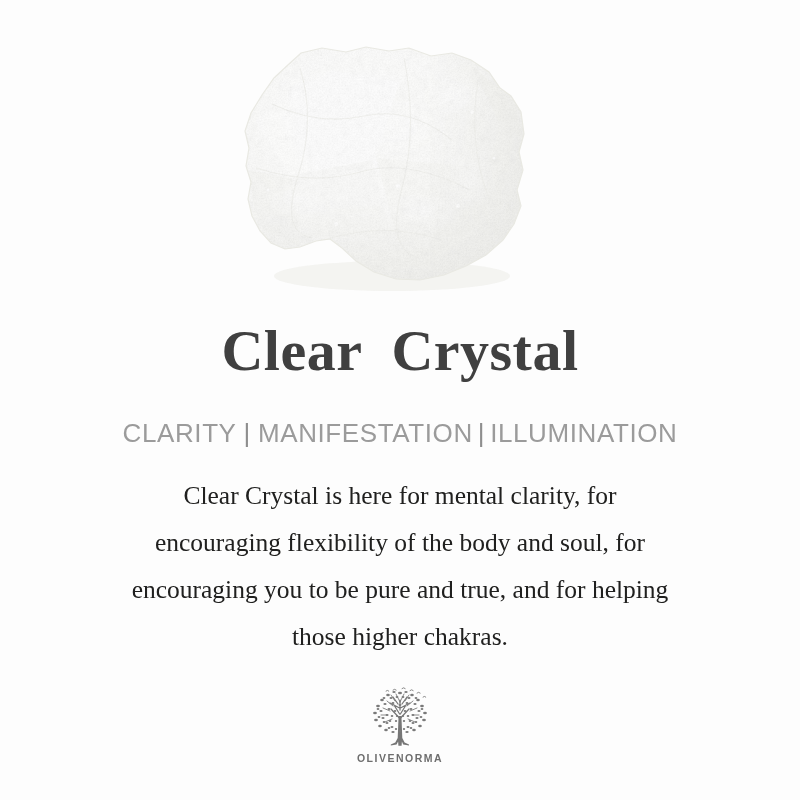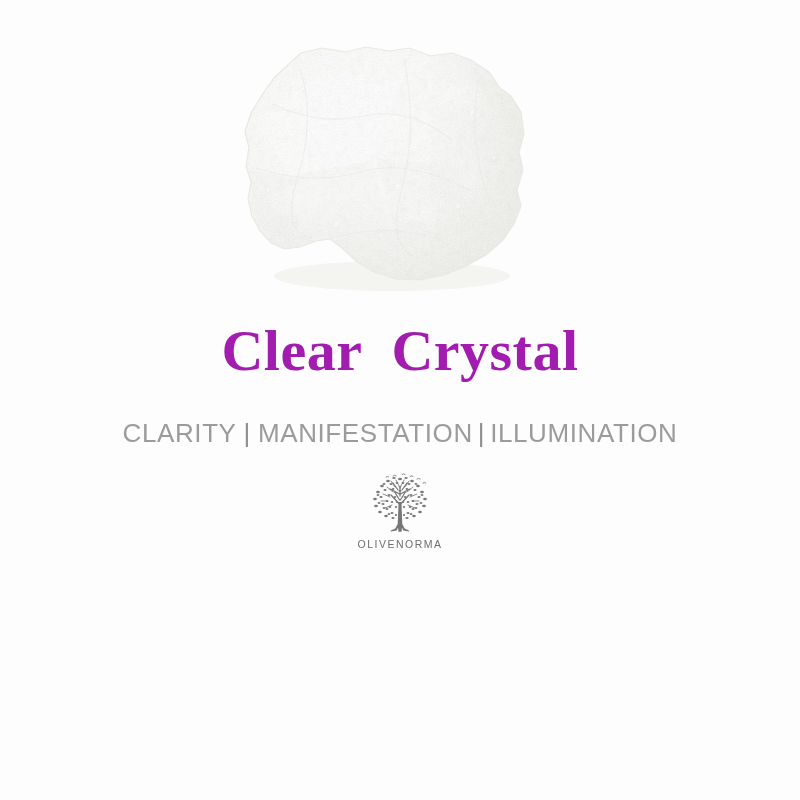--- a/index.html
+++ b/index.html
@@ -39,21 +39,21 @@
     width: 800px;
     height: 322px;
     display: block;
   }
 
   
   .title {
     font-family: "Liberation Serif", "DejaVu Serif", serif;
     font-size: 58px;
     font-weight: 700;
-    color: #a21caf;
+    color: #404040;
     letter-spacing: 0.5px;
     line-height: 1;
     margin: 0;
     padding: 0;
     text-align: right;
     white-space: pre;
   }
 
   
   .subtitle {
@@ -104,21 +104,21 @@
   }
   .logo-mark {
     display: block;
     width: 86px;
     height: 66px;
   }
   .logo-word {
     margin-top: 1px;
     font-family: "Liberation Sans", sans-serif;
     font-size: 10.5px;
-    font-weight: 400;
+    font-weight: 700;
     letter-spacing: 1.5px;
     color: #6e6e6e;
     text-align: center;
     line-height: 1;
   }
 </style>
 </head>
 <body>
 
 <div class="card">
@@ -236,20 +236,26 @@
                L246,166 L249,148 L245,131 L251,113 L262,95 L274,78 Z" fill="none" stroke="#e9e9e3" stroke-width="1.2"></path>
     </svg>
   </div>
 
   <h1 class="title">Clear  Crystal</h1>
 
   <div class="subtitle">
     <span>CLARITY</span><span class="sep">|</span><span>MANIFESTATION</span><span class="sep tight">|</span><span>ILLUMINATION</span>
   </div>
 
+  <p class="body-copy">
+    <span class="line">Clear Crystal is here for mental clarity, for</span>
+    <span class="line">encouraging flexibility of the body and soul, for</span>
+    <span class="line">encouraging you to be pure and true, and for helping</span>
+    <span class="line">those higher chakras.</span>
+  </p>
 
   <div class="logo">
     <svg class="logo-mark" viewBox="0 0 86 66" xmlns="http://www.w3.org/2000/svg" aria-hidden="true">
       <g fill="#767676">
 
         <path d="M41.6,30 L44.4,30 L45.3,52 L47.6,56.6 L52,58.4 L52,59.6
                  L46.2,58.6 L44.9,55.6 L44.6,59.8 L41.4,59.8 L41.1,55.4
                  L39.6,58.6 L33.8,59.6 L33.8,58.4 L38.3,56.6 L40.7,52 Z"></path>
 
         <path d="M42.4,32 L34,23 M43.6,32 L52,23 M42.6,28 L37,19 M43.4,28 L49,19

